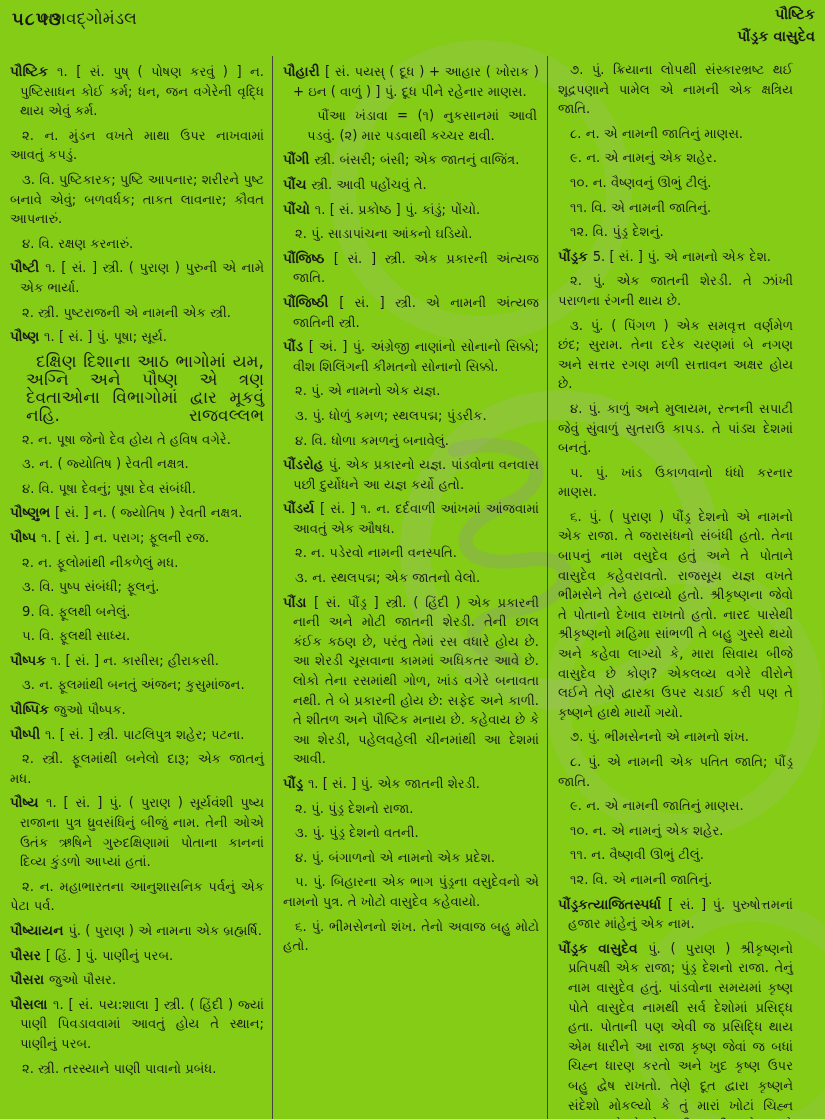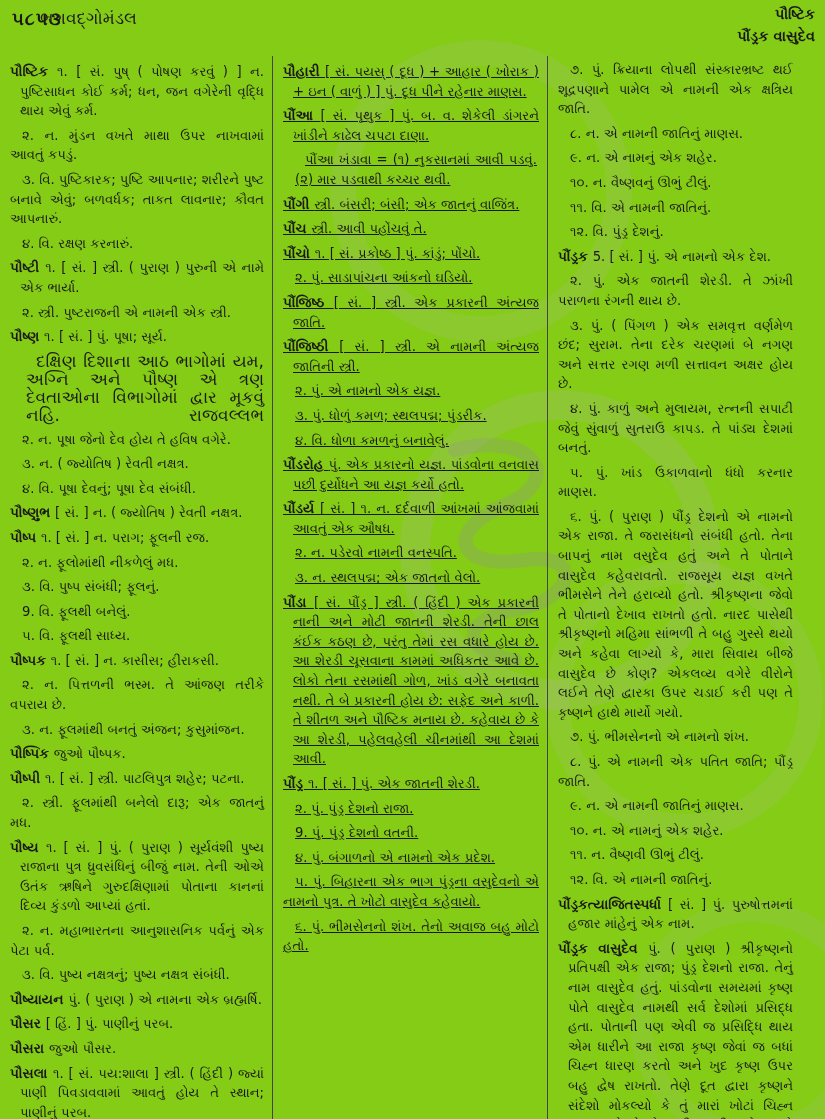--- a/index.html
+++ b/index.html
@@ -21,29 +21,29 @@
   .wm-svg{position:absolute;left:395px;top:420px;pointer-events:none;}
   
   .hdr{position:absolute;top:0;left:0;right:0;height:56px;}
   .pageno{position:absolute;left:12px;top:8px;font-size:18px;font-weight:bold;letter-spacing:1px;}
   .title{position:absolute;left:0;right:0;top:8px;text-align:left;font-size:17px;font-weight:normal;margin-left:40px;}
   .guides{position:absolute;right:10px;top:3px;text-align:right;font-weight:bold;font-size:14.5px;line-height:1.55;}
   
   .cols{position:absolute;top:56px;left:0;right:0;bottom:0;display:flex;}
   .col{box-sizing:border-box;padding:4px 8px 0 10px;font-size:13.2px;line-height:19.6px;text-align:justify;}
   .col.c1{width:272px;}
-  .col.c2{width:275px;border-left:1.5px solid #454540;text-decoration:underline;}
+  .col.c2{width:275px;border-left:1.5px solid #454540;}
   .col.c3{width:254px;border-left:1.5px solid #454540;}
   .para{margin:0 0 5px 0;}
   .para .head{font-weight:bold;font-size:13.8px;}
   .para.entry{padding-left:10px;text-indent:-10px;margin-top:2px;}
   .para.sense{text-indent:12px;}
   .para.quote{margin-left:16px;font-size:17px;line-height:18.2px;text-indent:10px;}
   .para.quote .source{float:right;font-weight:normal;}
-  .para.idiom{margin-left:12px;margin-right:2px;text-indent:10px;}
+  .para.idiom{margin-left:24px;margin-right:2px;text-indent:10px;}
 </style>
 </head>
 <body>
 
 <div class="page">
 
   <div class="wm wm-a"></div>
   <div class="wm wm-b"></div>
   <div class="wm wm-c"></div>
   <div class="wm wm-d"></div>
@@ -73,55 +73,53 @@
         <p class="para sense"><span>૨. ન. પૂષા જેનો દેવ હોય તે હવિષ વગેરે.</span></p>
         <p class="para sense"><span>૩. ન. ( જ્યોતિષ ) રેવતી નક્ષત્ર.</span></p>
         <p class="para sense"><span>૪. વિ. પૂષા દેવનું; પૂષા દેવ સંબંધી.</span></p>
         <p class="para entry"><span class="head">પૌષ્ણુભ </span><span>[ સં. ] ન. ( જ્યોતિષ ) રેવતી નક્ષત્ર.</span></p>
         <p class="para entry"><span class="head">પૌષ્પ </span><span>૧. [ સં. ] ન. પરાગ; ફૂલની રજ.</span></p>
         <p class="para sense"><span>૨. ન. ફૂલોમાંથી નીકળેલું મધ.</span></p>
         <p class="para sense"><span>૩. વિ. પુષ્પ સંબંધી; ફૂલનું.</span></p>
         <p class="para sense"><span>9. વિ. ફૂલથી બનેલું.</span></p>
         <p class="para sense"><span>૫. વિ. ફૂલથી સાધ્ય.</span></p>
         <p class="para entry"><span class="head">પૌષ્પક </span><span>૧. [ સં. ] ન. કાસીસ; હીરાકસી.</span></p>
-        <p class="para sense"><span>૨. ન. પિત્તળની ભસ્મ. તે આંજણ તરીકે વપરાય છે.</span></p>
         <p class="para sense"><span>૩. ન. ફૂલમાંથી બનતું અંજન; કુસુમાંજન.</span></p>
         <p class="para entry"><span class="head">પૌષ્પિક </span><span>જુઓ પૌષ્પક.</span></p>
         <p class="para entry"><span class="head">પૌષ્પી </span><span>૧. [ સં. ] સ્ત્રી. પાટલિપુત્ર શહેર; પટના.</span></p>
         <p class="para sense"><span>૨. સ્ત્રી. ફૂલમાંથી બનેલો દારૂ; એક જાતનું મધ.</span></p>
         <p class="para entry"><span class="head">પૌષ્ય </span><span>૧. [ સં. ] પું. ( પુરાણ ) સૂર્યવંશી પુષ્ય રાજાના પુત્ર ધ્રુવસંધિનું બીજું નામ. તેની ઓએ ઉતંક ઋષિને ગુરુદક્ષિણામાં પોતાના કાનનાં દિવ્ય કુંડળો આપ્યાં હતાં.</span></p>
         <p class="para sense"><span>૨. ન. મહાભારતના આનુશાસનિક પર્વનું એક પેટા પર્વ.</span></p>
-        <p class="para sense"><span>૩. વિ. પુષ્ય નક્ષત્રનું; પુષ્ય નક્ષત્ર સંબંધી.</span></p>
         <p class="para entry"><span class="head">પૌષ્યાયન </span><span>પું. ( પુરાણ ) એ નામના એક બ્રહ્મર્ષિ.</span></p>
         <p class="para entry"><span class="head">પૌસર </span><span>[ હિં. ] પું. પાણીનું પરબ.</span></p>
         <p class="para entry"><span class="head">પૌસરા </span><span>જુઓ પૌસર.</span></p>
         <p class="para entry"><span class="head">પૌસલા </span><span>૧. [ સં. પય:શાલા ] સ્ત્રી. ( હિંદી ) જ્યાં પાણી પિવડાવવામાં આવતું હોય તે સ્થાન; પાણીનું પરબ.</span></p>
         <p class="para sense"><span>૨. સ્ત્રી. તરસ્યાને પાણી પાવાનો પ્રબંધ.</span></p>
       </div>
     <div class="col c2">
         <p class="para entry"><span class="head">પૌહારી </span><span>[ સં. પયસ્ ( દૂધ ) + આહાર ( ખોરાક ) + ઇન ( વાળું ) ] પું. દૂધ પીને રહેનાર માણસ.</span></p>
-        <p class="para entry"><span class="head">પૌંઆ </span><span>[ સં. પૃથુક ] પું. બ. વ. શેકેલી ડાંગરને ખાંડીને કાઢેલ ચપટા દાણા.</span></p>
         <p class="para idiom"><span>પૌંઆ ખંડાવા = (૧) નુકસાનમાં આવી પડવું. (૨) માર પડવાથી કચ્ચર થવી.</span></p>
         <p class="para entry"><span class="head">પૌંગી </span><span>સ્ત્રી. બંસરી; બંસી; એક જાતનું વાજિંત્ર.</span></p>
         <p class="para entry"><span class="head">પૌંચ </span><span>સ્ત્રી. આવી પહોંચવું તે.</span></p>
         <p class="para entry"><span class="head">પૌંચો </span><span>૧. [ સં. પ્રકોષ્ઠ ] પું. કાંડું; પોંચો.</span></p>
         <p class="para sense"><span>૨. પું. સાડાપાંચના આંકનો ઘડિયો.</span></p>
         <p class="para entry"><span class="head">પૌંજિષ્ઠ </span><span>[ સં. ] સ્ત્રી. એક પ્રકારની અંત્યજ જાતિ.</span></p>
         <p class="para entry"><span class="head">પૌંજિષ્ઠી </span><span>[ સં. ] સ્ત્રી. એ નામની અંત્યજ જાતિની સ્ત્રી.</span></p>
+        <p class="para entry"><span class="head">પૌંડ </span><span>[ અં. ] પું. અંગ્રેજી નાણાંનો સોનાનો સિક્કો; વીશ શિલિંગની કીમતનો સોનાનો સિક્કો.</span></p>
         <p class="para sense"><span>૨. પું. એ નામનો એક યજ્ઞ.</span></p>
         <p class="para sense"><span>૩. પું. ધોળું કમળ; સ્થલપદ્મ; પુંડરીક.</span></p>
         <p class="para sense"><span>૪. વિ. ધોળા કમળનું બનાવેલું.</span></p>
         <p class="para entry"><span class="head">પૌંડરોહ </span><span>પું. એક પ્રકારનો યજ્ઞ. પાંડવોના વનવાસ પછી દુર્યોધને આ યજ્ઞ કર્યો હતો.</span></p>
         <p class="para entry"><span class="head">પૌંડર્ય </span><span>[ સં. ] ૧. ન. દર્દવાળી આંખમાં આંજવામાં આવતું એક ઔષધ.</span></p>
         <p class="para sense"><span>૨. ન. પડેરવો નામની વનસ્પતિ.</span></p>
         <p class="para sense"><span>૩. ન. સ્થલપદ્મ; એક જાતનો વેલો.</span></p>
         <p class="para entry"><span class="head">પૌંડા </span><span>[ સં. પૌંડ્ર ] સ્ત્રી. ( હિંદી ) એક પ્રકારની નાની અને મોટી જાતની શેરડી. તેની છાલ કંઈક કઠણ છે, પરંતુ તેમાં રસ વધારે હોય છે. આ શેરડી ચૂસવાના કામમાં અધિકતર આવે છે. લોકો તેના રસમાંથી ગોળ, ખાંડ વગેરે બનાવતા નથી. તે બે પ્રકારની હોય છે: સફેદ અને કાળી. તે શીતળ અને પૌષ્ટિક મનાય છે. કહેવાય છે કે આ શેરડી, પહેલવહેલી ચીનમાંથી આ દેશમાં આવી.</span></p>
         <p class="para entry"><span class="head">પૌંડ્ર </span><span>૧. [ સં. ] પું. એક જાતની શેરડી.</span></p>
         <p class="para sense"><span>૨. પું. પુંડ્ર દેશનો રાજા.</span></p>
-        <p class="para sense"><span>9. પું. પુંડ્ર દેશનો વતની.</span></p>
+        <p class="para sense"><span>૩. પું. પુંડ્ર દેશનો વતની.</span></p>
         <p class="para sense"><span>૪. પું. બંગાળનો એ નામનો એક પ્રદેશ.</span></p>
         <p class="para sense"><span>૫. પું. બિહારના એક ભાગ પુંડ્રના વસુદેવનો એ નામનો પુત્ર. તે ખોટો વાસુદેવ કહેવાયો.</span></p>
         <p class="para sense"><span>૬. પું. ભીમસેનનો શંખ. તેનો અવાજ બહુ મોટો હતો.</span></p>
       </div>
     <div class="col c3">
         <p class="para sense"><span>૭. પું. ક્રિયાના લોપથી સંસ્કારભ્રષ્ટ થઈ શૂદ્રપણાને પામેલ એ નામની એક ક્ષત્રિય જાતિ.</span></p>
         <p class="para sense"><span>૮. ન. એ નામની જાતિનું માણસ.</span></p>
         <p class="para sense"><span>૯. ન. એ નામનું એક શહેર.</span></p>
         <p class="para sense"><span>૧૦. ન. વૈષ્ણવનું ઊભું ટીલું.</span></p>
         <p class="para sense"><span>૧૧. વિ. એ નામની જાતિનું.</span></p>

